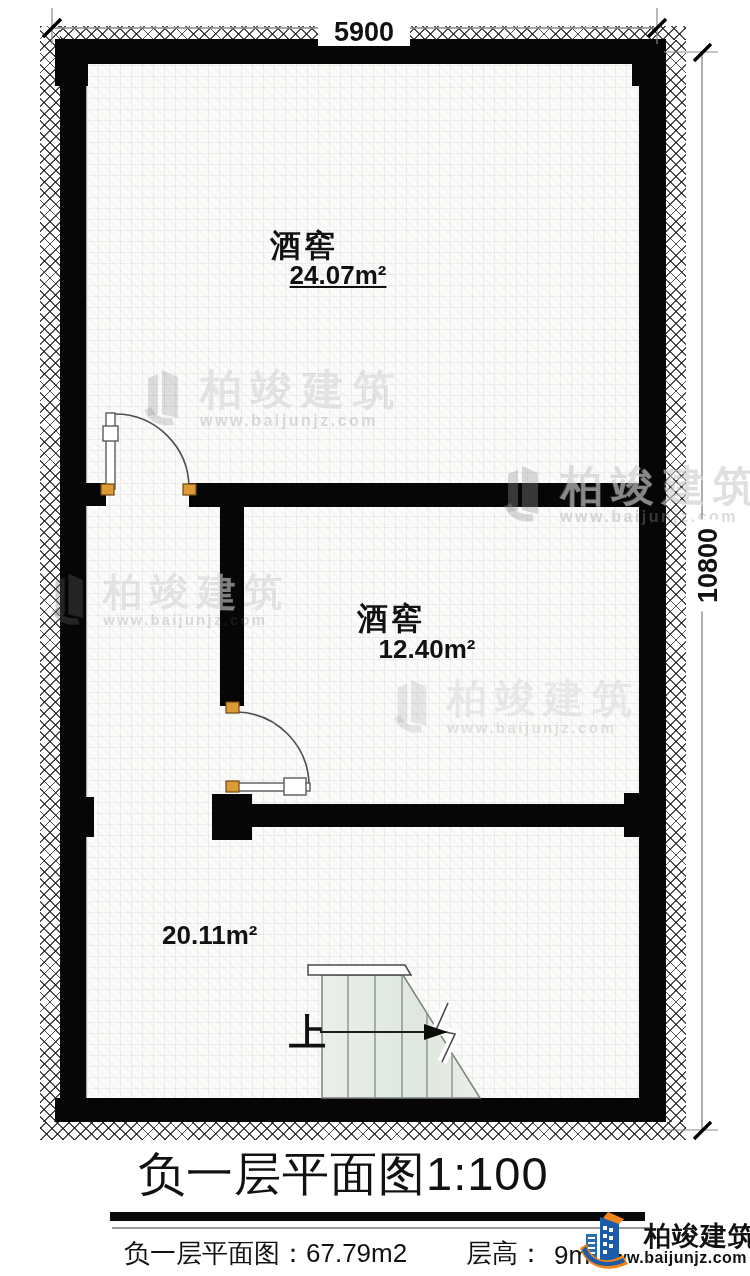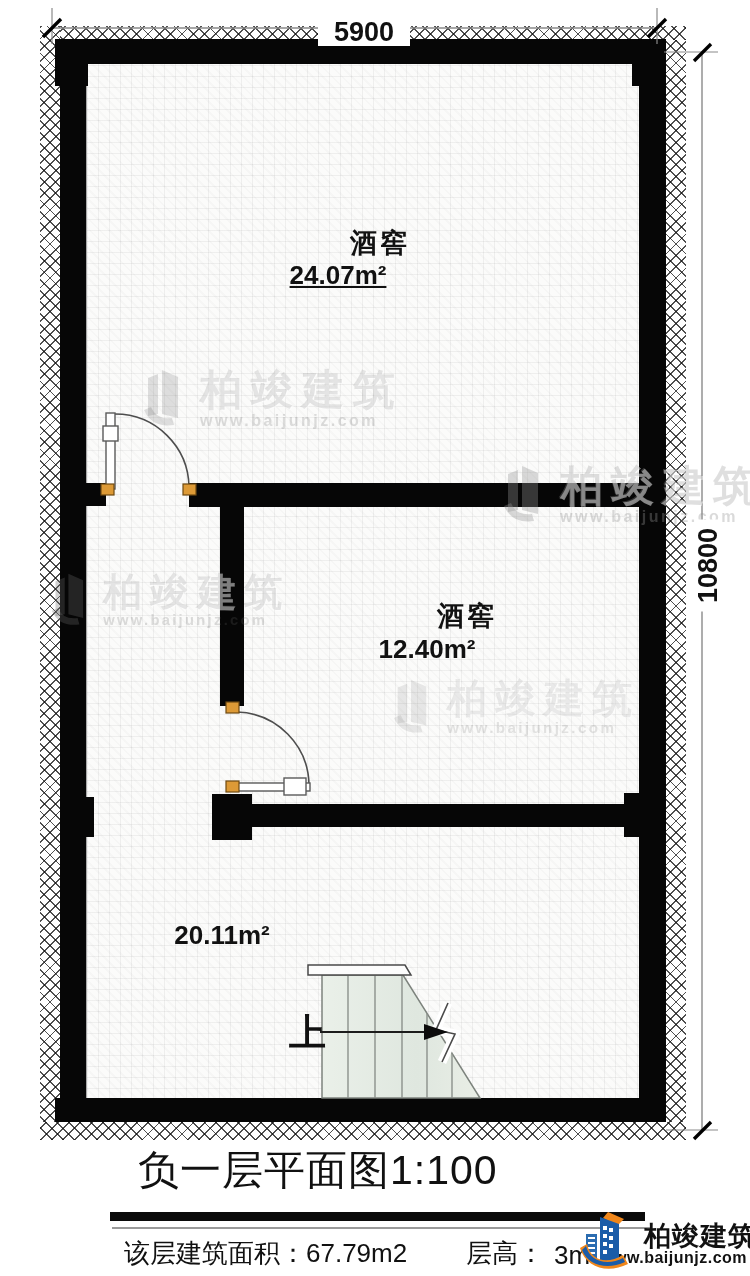--- a/index.html
+++ b/index.html
@@ -12,30 +12,30 @@
       repeating-linear-gradient(-45deg,rgba(20,20,20,.75) 0 1.3px,transparent 1.3px 8px);
     background-color:#fff;}
   .wall{position:absolute;background:#060606;z-index:3;}
   .floor{position:absolute;z-index:1;background-color:#fbfbfa;border:1px solid #a8a8a8;
     background-image:
       repeating-linear-gradient(0deg,rgba(0,0,0,.05) 0 1px,transparent 1px 11px),
       repeating-linear-gradient(90deg,rgba(0,0,0,.05) 0 1px,transparent 1px 11px),
       repeating-linear-gradient(45deg,rgba(0,0,0,.018) 0 2px,transparent 2px 7px);}
   svg.overlay{position:absolute;left:0;top:0;z-index:4;pointer-events:none;}
   .lbl{position:absolute;z-index:6;font-weight:700;}
-  .room-name{font-size:27px;letter-spacing:3px;text-align:right;}
+  .room-name{font-size:31px;letter-spacing:3px;text-align:left;}
   .room-area{font-size:26px;text-align:center;}
   .dim{position:absolute;z-index:6;font-weight:700;font-size:27px;background:#fff;
        text-align:center;line-height:1;}
   .wm{position:absolute;z-index:5;display:flex;align-items:flex-start;gap:8px;pointer-events:none;}
   .wm .t1{font-size:42px;font-weight:700;letter-spacing:9px;color:rgba(105,105,105,.17);
           line-height:1.05;white-space:nowrap;text-shadow:1px 1px 0 rgba(255,255,255,.5);}
   .wm .t2{font-size:16px;font-weight:700;letter-spacing:2.5px;color:rgba(105,105,105,.22);
           white-space:nowrap;}
-  .footer-title{position:absolute;z-index:7;font-size:41px;font-weight:500;
+  .footer-title{position:absolute;z-index:7;font-size:47px;font-weight:500;
           letter-spacing:1px;white-space:nowrap;}
   .rule{position:absolute;z-index:7;background:#0a0a0a;}
   .rule2{position:absolute;z-index:7;background:#9a9a9a;}
   .finfo{position:absolute;z-index:7;font-size:26px;font-weight:500;white-space:nowrap;}
   .brand-name{position:absolute;z-index:9;font-size:27px;font-weight:900;letter-spacing:1px;white-space:nowrap;}
   .brand-url{position:absolute;z-index:9;font-size:16px;font-weight:800;letter-spacing:.5px;white-space:nowrap;}
 </style>
 </head>
 <body>
 
@@ -116,21 +116,21 @@
   </g>
 </svg>
 
 <div class="dim" style="left:318px;top:19px;width:92px;">5900</div>
 <div class="dim" style="left:662px;top:552px;width:92px;transform:rotate(-90deg);">10800</div>
 
 <div class="lbl room-name" style="left:270px;top:225px;width:140px;">酒窖</div>
 <div class="lbl room-area" style="left:268px;top:260px;width:140px;text-decoration:underline;">24.07m²</div>
 <div class="lbl room-name" style="left:357px;top:598px;width:140px;">酒窖</div>
 <div class="lbl room-area" style="left:357px;top:634px;width:140px;">12.40m²</div>
-<div class="lbl room-area" style="left:162px;top:920px;width:120px;text-align:center;">20.11m²</div>
+<div class="lbl room-area" style="left:162px;top:920px;width:120px;text-align:left;">20.11m²</div>
 <div class="lbl" style="left:289px;top:1008px;font-size:37px;">上</div>
 
 <div class="wm" style="left:142px;top:368px;">
   <svg width="50" height="60">
       <g fill="rgba(105,105,105,.20)">
     <polygon points="6,10 16,6 16,46 6,48"></polygon>
         <polygon points="20,2 36,9 36,50 20,46"></polygon>
     <path d="M2,42 Q10,60 32,57 L30,50 Q14,52 9,39 Z"></path>
       </g>
     </svg>
@@ -179,26 +179,26 @@
     </div>
 </div>
 
 <div class="footer-title" style="left:138px;top:1143px;">
   <span>负一层平面图</span><span>1:100</span>
 </div>
 <div class="rule" style="left:110px;top:1212px;width:535px;height:9px;"></div>
 <div class="rule2" style="left:112px;top:1227px;width:538px;height:2px;"></div>
 
 <div class="finfo" style="left:124px;top:1236px;">
-  <span>该层建筑面积：</span><span>67.79m2</span>
+  <span>负一层平面图：</span><span>67.79m2</span>
 </div>
 <div class="finfo" style="left:466px;top:1236px;">
   <span>层高：</span>
 </div>
-<div class="finfo" style="left:554px;top:1240px;">3m</div>
+<div class="finfo" style="left:554px;top:1240px;">9m</div>
 
 <svg class="abs" style="left:578px;top:1210px;z-index:10;" width="66" height="64" viewBox="0 0 66 64">
   <polygon points="30,2 46,9 39,16 25,8" fill="#f0861a"></polygon>
   <polygon points="22,7 41,14 41,54 22,50" fill="#1b5ca8"></polygon>
   <g fill="#fff">
     <rect x="25" y="16" width="4" height="4"></rect>
       <rect x="31" y="18" width="4" height="4"></rect>
     <rect x="25" y="24" width="4" height="4"></rect>
       <rect x="31" y="26" width="4" height="4"></rect>
     <rect x="25" y="32" width="4" height="4"></rect>

